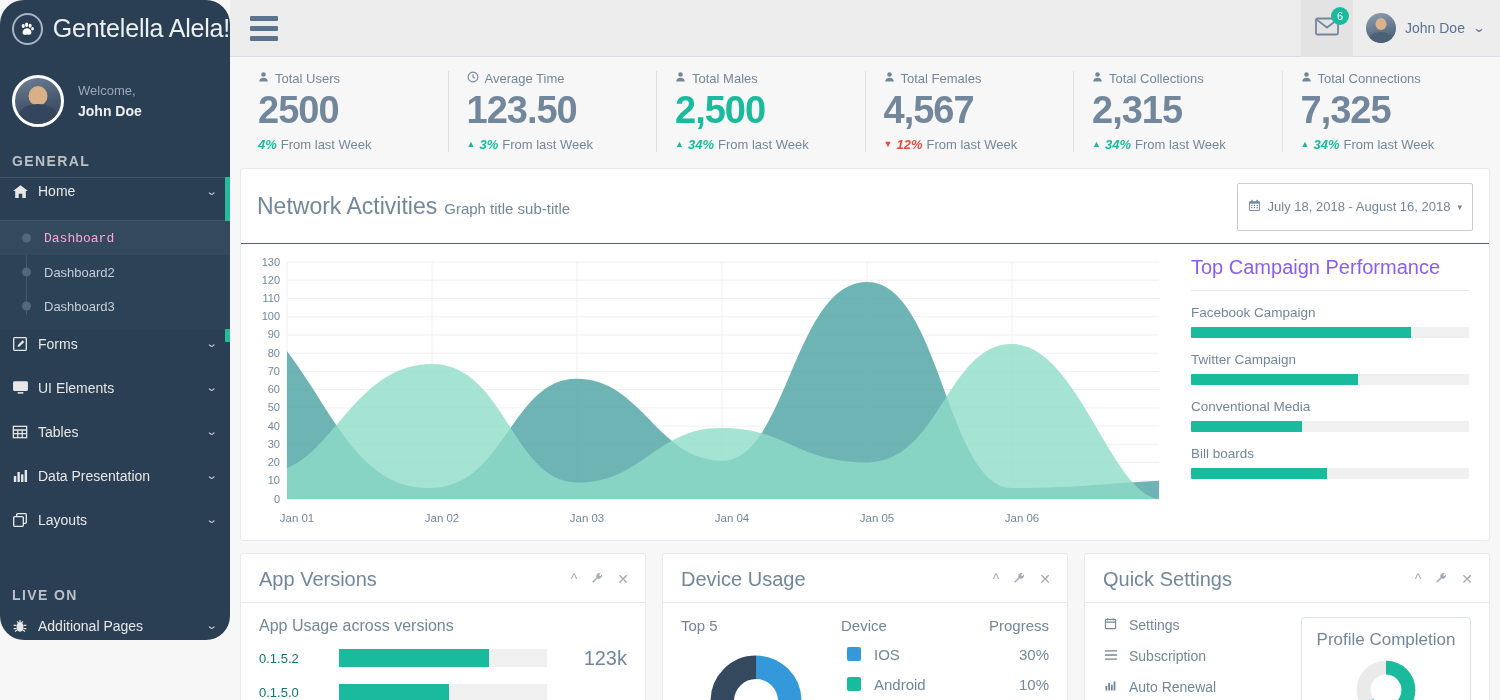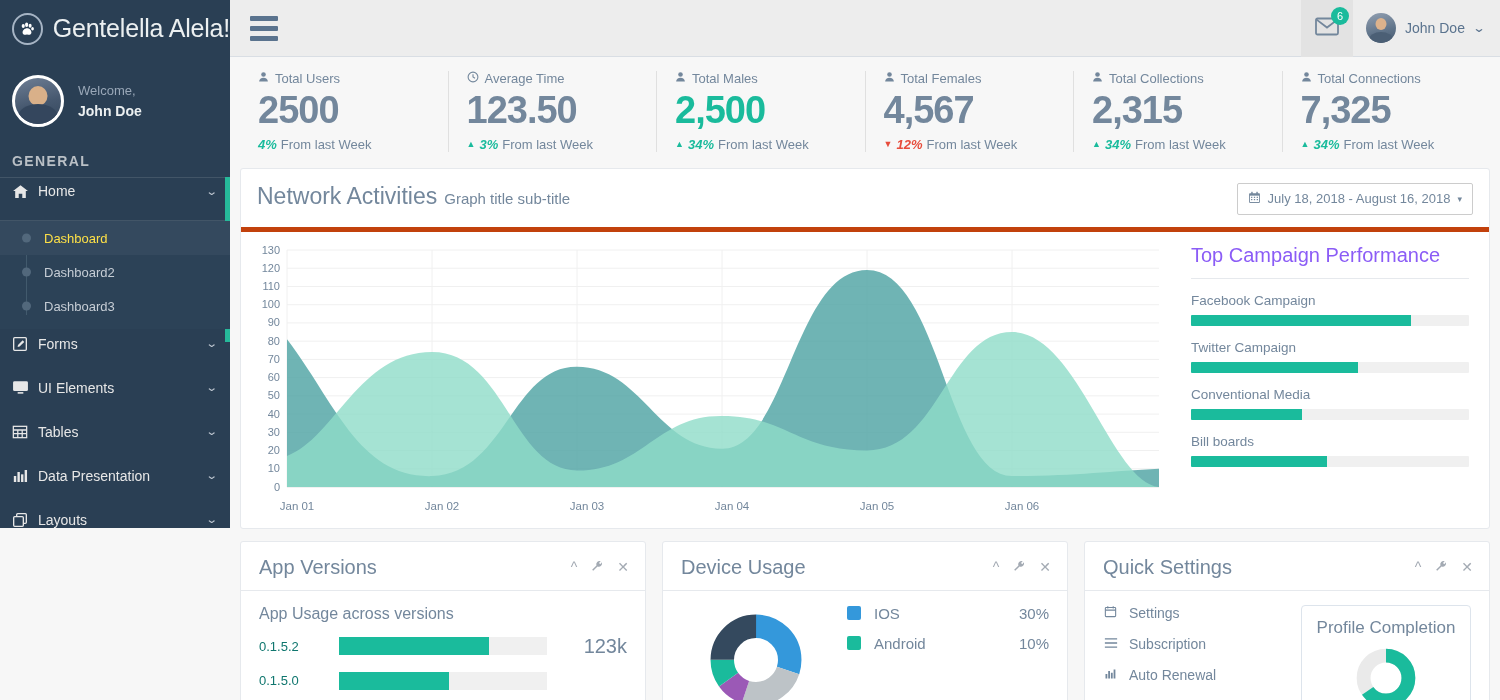--- a/index.html
+++ b/index.html
@@ -7,24 +7,25 @@
     width: 1500px; height: 700px;
     overflow: hidden;
     font-family: "Liberation Sans", sans-serif;
     background: #F7F7F7;
     color: #73879C;
   }
   #app { display: flex; width: 1500px; height: 700px; }
 
   
   .sidebar {
-    width: 230px; min-width: 230px; height: 528px;
+    width: 230px; min-width: 230px; height: 640px;
     background: #2A3F54;
     position: relative;
     overflow: hidden;
+    border-radius: 24px;
   }
   .brand {
     height: 57px; display: flex; align-items: center;
     padding-left: 12px; gap: 10px;
     border-bottom: 1px solid #243purple;
   }
   .brand-logo {
     width: 32px; height: 32px; border-radius: 50%;
     border: 2px solid #a6b4c4;
     display: flex; align-items: center; justify-content: center;
@@ -80,21 +81,21 @@
   .submenu { background: #2C4257; padding: 0 0 6px 0; position: relative; }
   .submenu::before {
     content:""; position:absolute; left:26px; top:2px; bottom:14px;
     width:1px; background:#56707f; opacity:.55;
   }
   .sub-item {
     display:flex; align-items:center; height:34px;
     padding-left:44px; color:#C6CDD5; font-size:13px;
     position: relative; cursor: pointer;
   }
-  .sub-item.active { background:#34495E; color:#fde047; }
+  .sub-item.active { background:#34495E; color:#f9a8d4;font-family:Liberation Mono, monospace; }
   .sub-item::before {
     content:""; position:absolute; left:22px; top:50%;
     width:9px; height:9px; border-radius:50%;
     transform:translateY(-50%); background:#4F6madeup;
     background:#52687c;
   }
   .green-rail {
     position:absolute; right:0; top:177px; width:5px; height:165px;
     background:#26B99A;
   }
@@ -144,29 +145,29 @@
   .caret-up { color:#1ABB9C; font-size:9px; }
   .caret-down { color:#E74C3C; font-size:9px; }
 
   
   .panel {
     background:#fff; border:1px solid #E6E9ED;
     border-radius:3px;
   }
   .net-wrap { margin:8px 10px 0 10px; }
   .panel-head {
-    display:flex; justify-content:space-between;
+    display:flex; align-items:center; justify-content:space-between;
     padding:14px 16px 12px 16px;
-    border-bottom:5px solid #c2410c;
+    border-bottom:1px solid #c2410c;
   }
   .panel-title { font-size:23px; color:#73879C; font-weight:normal; }
   .panel-sub { font-size:15px; color:#73879C; margin-left:7px; }
   .daterange {
     border:1px solid #CCC; background:#fff; border-radius:2px;
-    padding:7px 10px; font-size:13px; color:#73879C;
+    padding:15px 10px; font-size:13px; color:#73879C;
     display:flex; align-items:center; gap:7px; cursor:pointer;margin-left:36px;
   }
   .net-body { display:flex; }
   .chart-col { flex:1; padding:10px 0 6px 8px; }
   .camp-col { width:320px; padding:12px 20px 10px 22px; }
   .camp-title { font-size:20px; color:#8b5cf6; padding-bottom:11px; border-bottom:1px solid #E6E9ED; }
   .camp-row { padding-top:14px; }
   .camp-label { font-size:13.5px; color:#73879C; margin-bottom:7px; }
   .pbar { height:11px; background:#F0F0F0; border-radius:1px; overflow:hidden; }
   .pbar > i { display:block; height:100%; background:#1ABB9C; }
@@ -666,20 +667,25 @@
             <span>^</span>
             <span>
               <svg width="14" height="14" viewBox="0 0 24 24" fill="#A3AAB3">
                   <path d="M20.2 5.6a5.6 5.6 0 0 1-7.3 7.3L5.5 20.3 3.7 18.5l7.4-7.4a5.6 5.6 0 0 1 7.3-7.3l-3 3 2.3 2.3z"></path>
                 </svg>
             </span>
             <span>✕</span>
           </div>
         </div>
         <div class="bbody">
+          <div class="du-cols">
+            <span class="c1">Top 5</span>
+            <span class="c2">Device</span>
+            <span class="c3">Progress</span>
+          </div>
           <div class="du-body">
             <div class="donut-wrap">
               <svg width="150" height="110" viewBox="0 0 150 150">
 
                 <circle cx="75" cy="75" r="46" fill="none" stroke="#3498DB" stroke-width="32" stroke-dasharray="86.7 202.3" stroke-dashoffset="0" transform="rotate(-90 75 75)"></circle>
                 <circle cx="75" cy="75" r="46" fill="none" stroke="#BDC3C7" stroke-width="32" stroke-dasharray="72.3 216.7" stroke-dashoffset="-86.7" transform="rotate(-90 75 75)"></circle>
                 <circle cx="75" cy="75" r="46" fill="none" stroke="#9B59B6" stroke-width="32" stroke-dasharray="28.9 260.1" stroke-dashoffset="-159.0" transform="rotate(-90 75 75)"></circle>
                 <circle cx="75" cy="75" r="46" fill="none" stroke="#1ABB9C" stroke-width="32" stroke-dasharray="28.9 260.1" stroke-dashoffset="-187.9" transform="rotate(-90 75 75)"></circle>
                 <circle cx="75" cy="75" r="46" fill="none" stroke="#34495E" stroke-width="32" stroke-dasharray="72.3 216.7" stroke-dashoffset="-216.8" transform="rotate(-90 75 75)"></circle>
               </svg>

